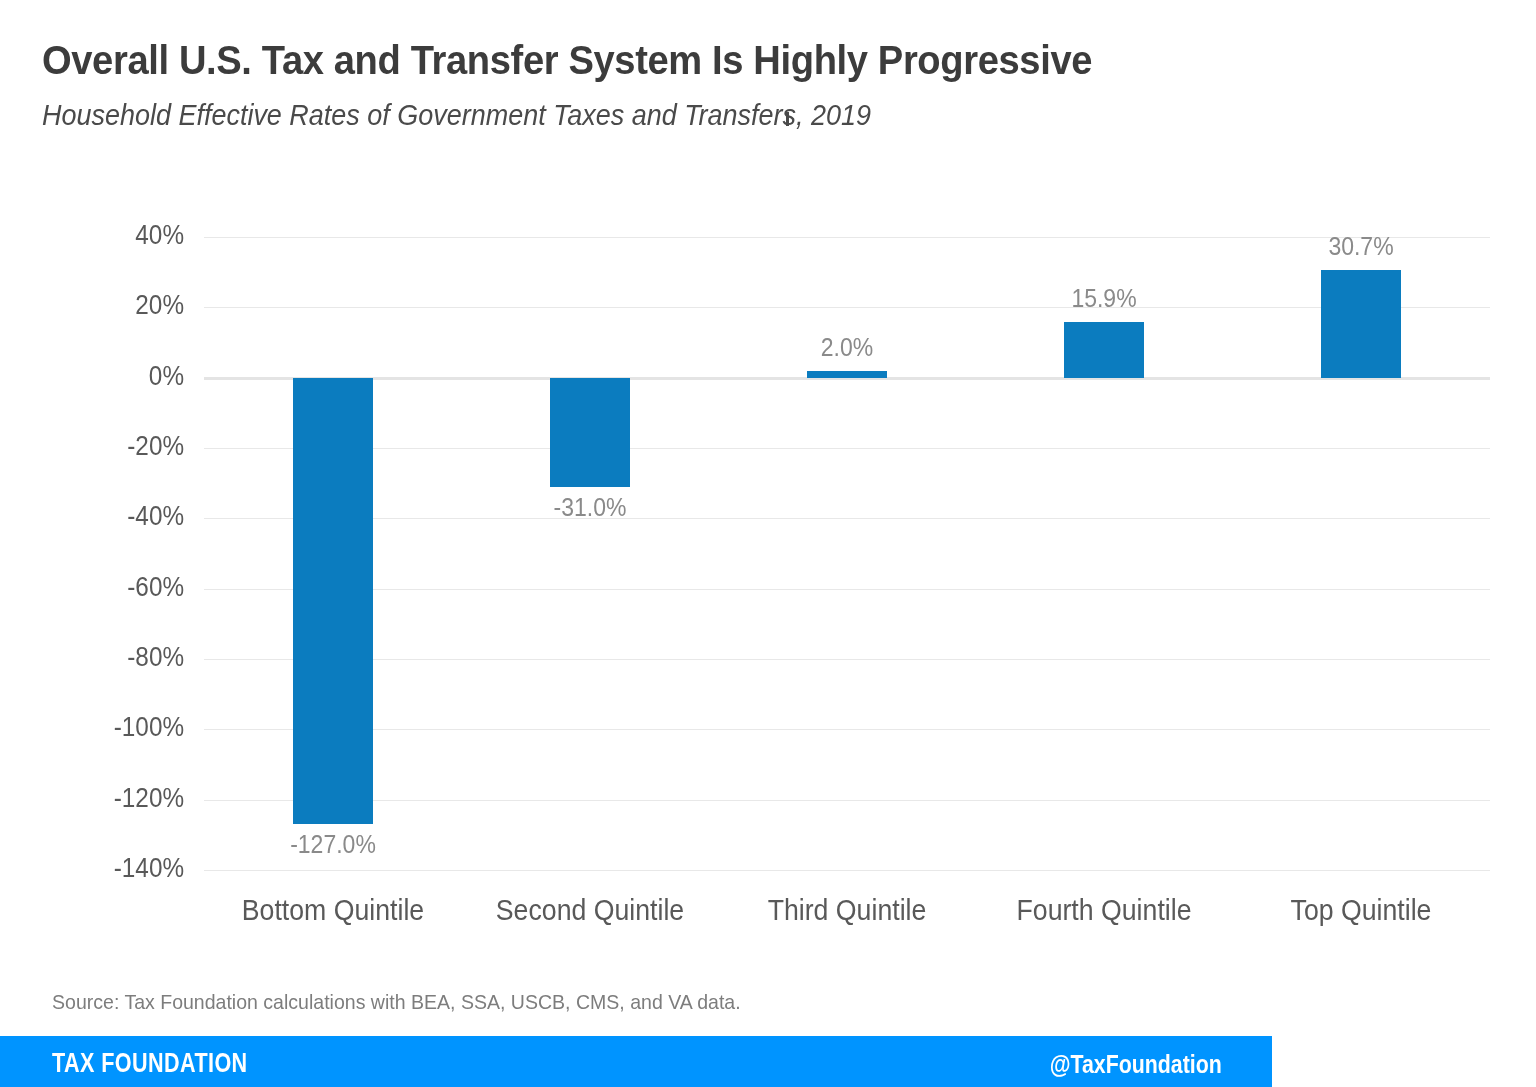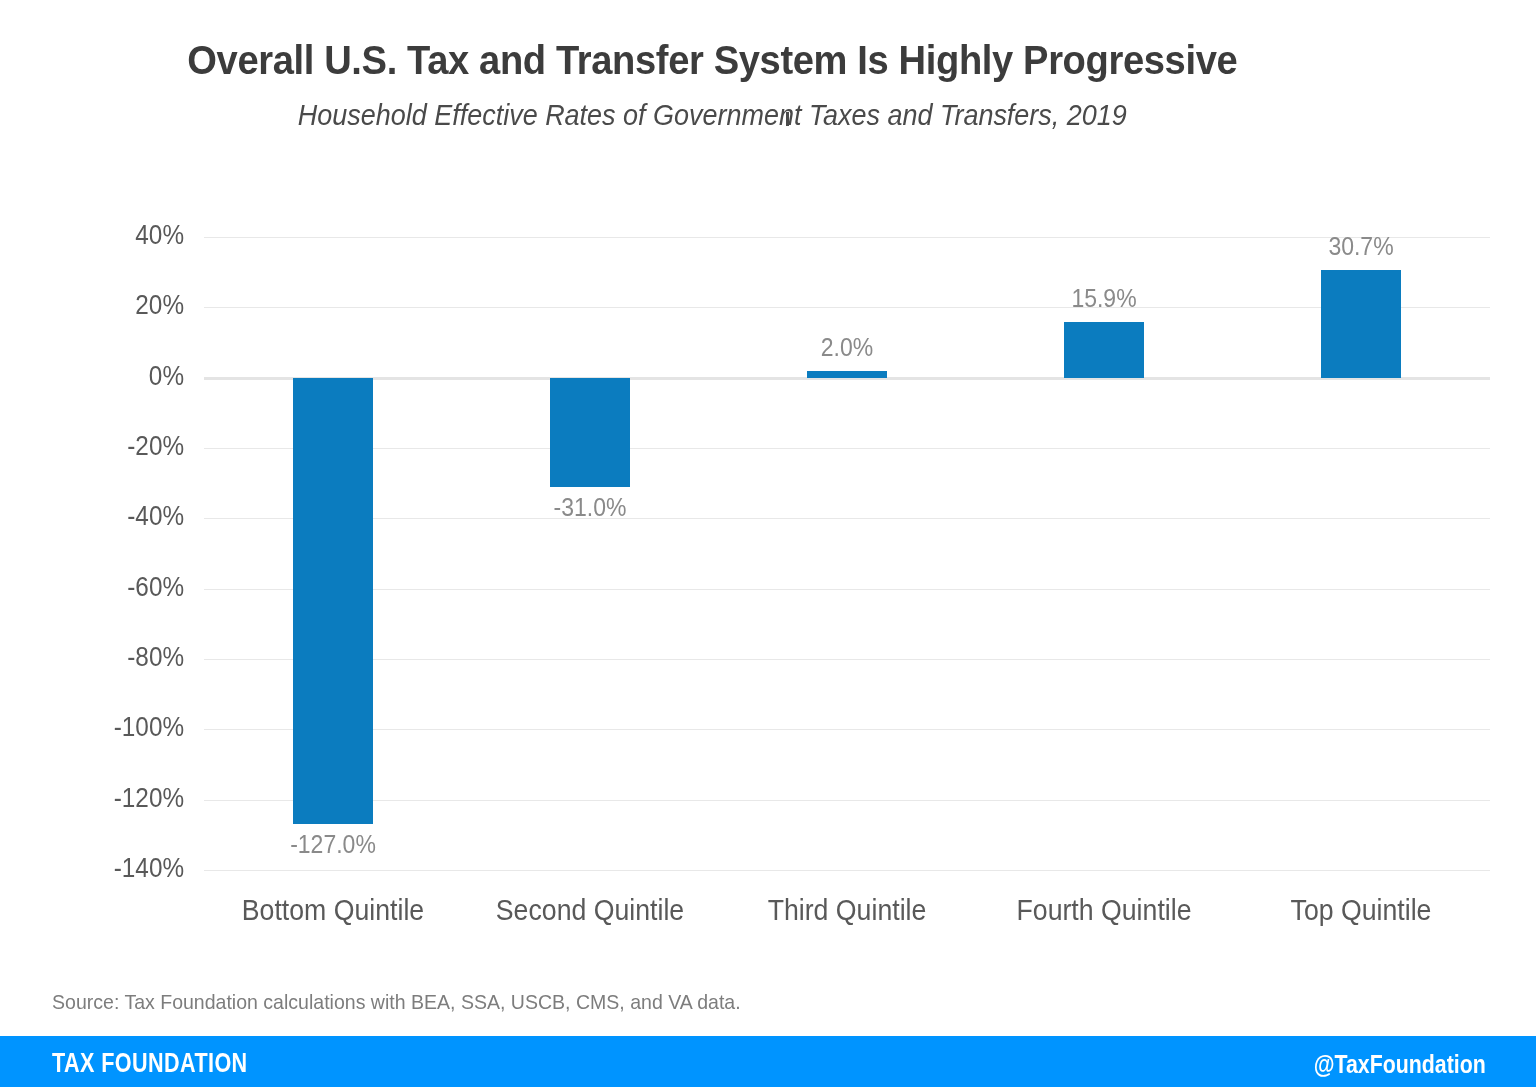--- a/index.html
+++ b/index.html
@@ -11,24 +11,23 @@
     height: 1087px;
     background: #ffffff;
     font-family: "Liberation Sans", sans-serif;
     overflow: hidden;
     position: relative;
   }
 
   
   #header {
     position: absolute;
-    left: 52px;
+    left: 42px;
     top: 38px;
     width: 1420px;
-    text-align: center;
   }
   #chart-title {
     font-size: 41px;
     font-weight: bold;
     color: #3c3c3c;
     letter-spacing: -0.4px;
     line-height: 1.1;
     white-space: nowrap;
     transform: scaleX(0.93);
     transform-origin: left center;
@@ -129,23 +128,24 @@
     white-space: nowrap;
     transform: scaleX(0.93);
     transform-origin: left center;
   }
 
   
   #footer {
     position: absolute;
     left: 0;
     top: 1036px;
-    width: 1536px;
+    width: 1236px;
     height: 51px;
     background: #0094ff;
+    padding-left: 36px;
   }
   #footer-brand {
     position: absolute;
     left: 52px;
     top: 12px;
     font-size: 27px;
     font-weight: bold;
     color: #ffffff;
     letter-spacing: 0.5px;
     transform: scaleX(0.8);

